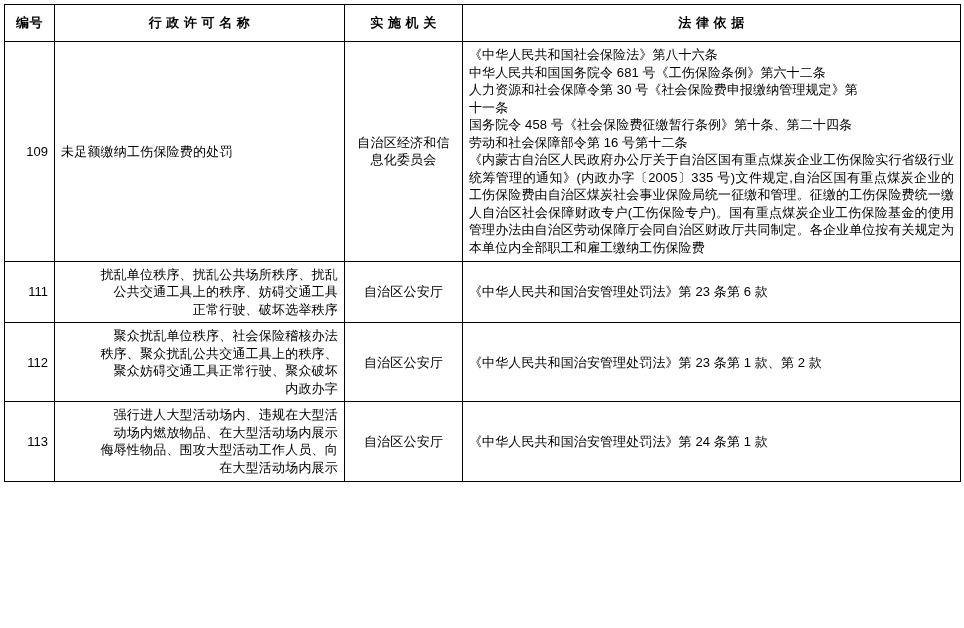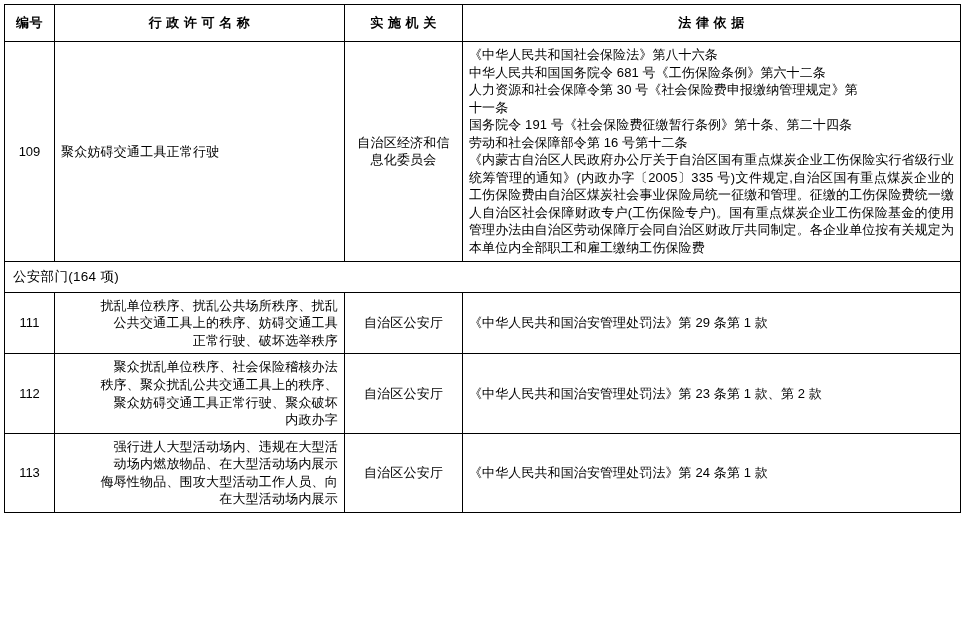--- a/index.html
+++ b/index.html
@@ -41,21 +41,21 @@
     padding: 3px 4px;
     font-size: 13.5px;
     letter-spacing: 0.5px;
   }
   .col-no      { width: 50px; }
   .col-name    { width: 290px; }
   .col-agency  { width: 118px; }
   .col-basis   { width: 498px; }
 
   td.c-no {
-    text-align: center;
+    text-align: right;
     font-size: 13px;
     margin-left: 24px;
   }
   td.c-name {
     text-align: left;
     letter-spacing: 0.2px;
   }
   td.c-agency {
     text-align: center;
     letter-spacing: 0.2px;
@@ -102,48 +102,45 @@
         <th>编号</th>
         <th>行 政 许 可 名 称</th>
         <th>实 施 机 关</th>
         <th>法  律  依  据</th>
       </tr>
     </thead>
     <tbody>
 
       <tr>
         <td class="c-no">109</td>
-        <td class="c-name">聚众妨碍交通工具正常行驶</td>
+        <td class="c-name">未足额缴纳工伤保险费的处罚</td>
         <td class="c-agency">自治区经济和信息化委员会</td>
         <td class="c-basis">
           <span class="line">《中华人民共和国社会保险法》第八十六条</span>
           <span class="line">中华人民共和国国务院令 681 号《工伤保险条例》第六十二条</span>
           <span class="line">人力资源和社会保障令第 30 号《社会保险费申报缴纳管理规定》第</span>
           <span class="line">十一条</span>
-          <span class="line">国务院令 191 号《社会保险费征缴暂行条例》第十条、第二十四条</span>
+          <span class="line">国务院令 458 号《社会保险费征缴暂行条例》第十条、第二十四条</span>
           <span class="line">劳动和社会保障部令第 16 号第十二条</span>
           <span class="para">《内蒙古自治区人民政府办公厅关于自治区国有重点煤炭企业工伤保险实行省级行业统筹管理的通知》(内政办字〔2005〕335 号)文件规定,自治区国有重点煤炭企业的工伤保险费由自治区煤炭社会事业保险局统一征缴和管理。征缴的工伤保险费统一缴人自治区社会保障财政专户(工伤保险专户)。国有重点煤炭企业工伤保险基金的使用管理办法由自治区劳动保障厅会同自治区财政厅共同制定。各企业单位按有关规定为本单位内全部职工和雇工缴纳工伤保险费</span>
         </td>
       </tr>
 
 
-      <tr class="section-row">
-        <td colspan="4">公安部门(164 项)</td>
-      </tr>
 
       <tr>
         <td class="c-no">111</td>
         <td class="c-name">
           <span class="line">扰乱单位秩序、扰乱公共场所秩序、扰乱</span>
           <span class="line">公共交通工具上的秩序、妨碍交通工具</span>
           <span class="line">正常行驶、破坏选举秩序</span>
         </td>
         <td class="c-agency">自治区公安厅</td>
         <td class="c-basis">
-          <span class="line">《中华人民共和国治安管理处罚法》第 29 条第 1 款</span>
+          <span class="line">《中华人民共和国治安管理处罚法》第 23 条第 6 款</span>
         </td>
       </tr>
 
       <tr>
         <td class="c-no">112</td>
         <td class="c-name">
           <span class="line">聚众扰乱单位秩序、社会保险稽核办法</span>
           <span class="line">秩序、聚众扰乱公共交通工具上的秩序、</span>
           <span class="line">聚众妨碍交通工具正常行驶、聚众破坏</span>
           <span class="line">内政办字</span>

